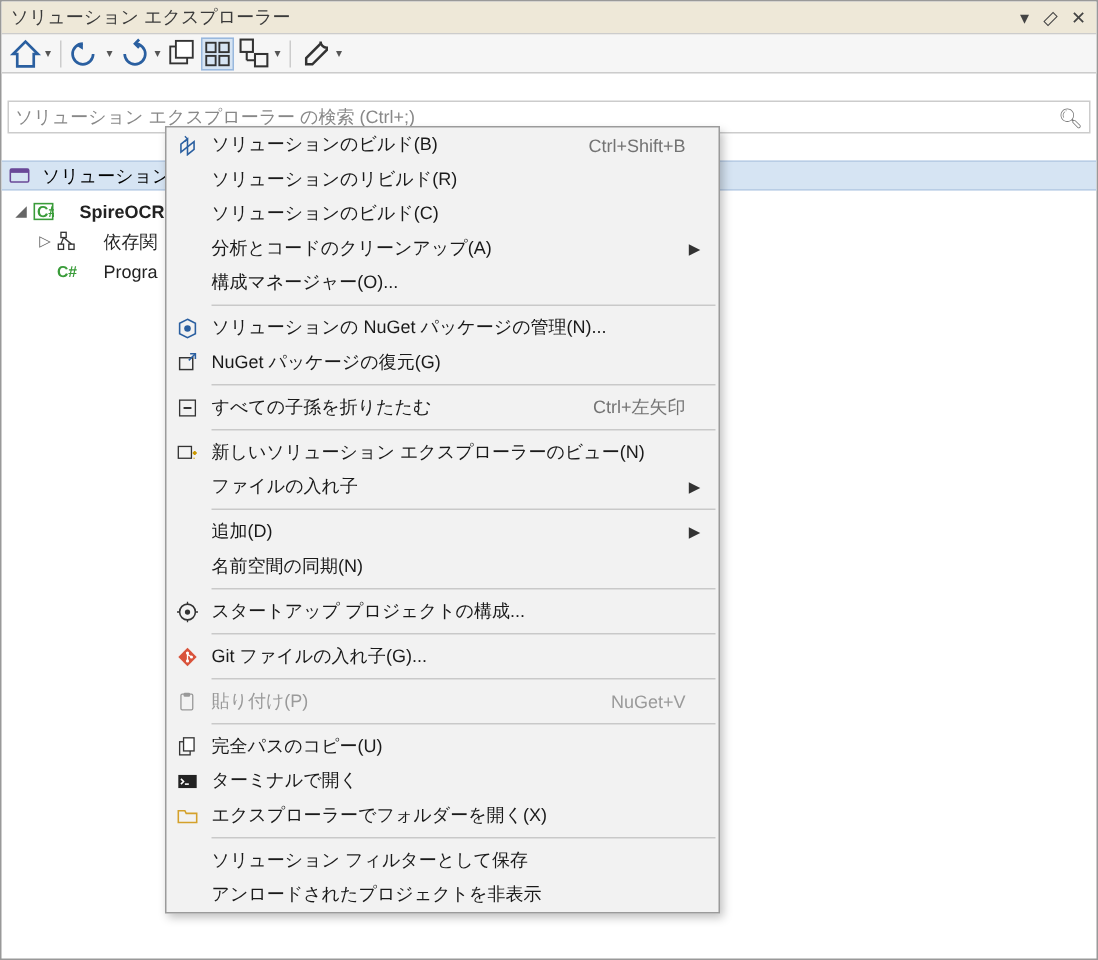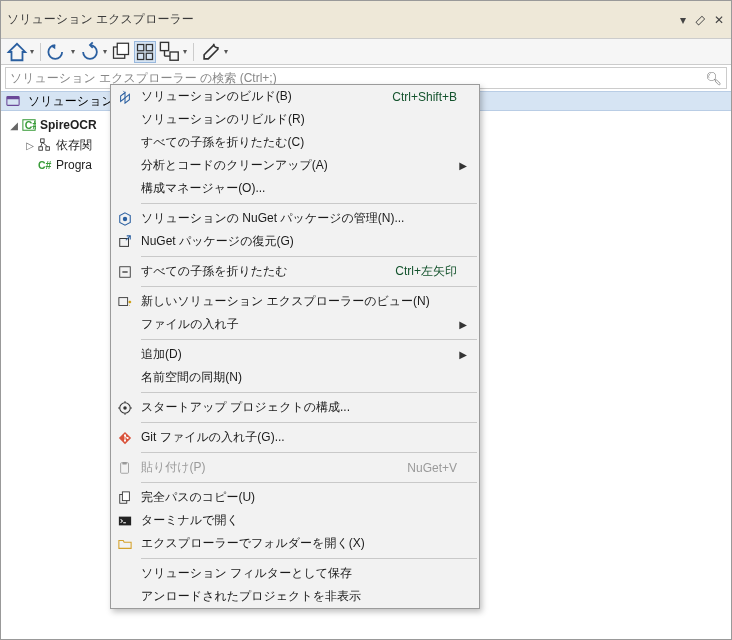--- a/index.html
+++ b/index.html
@@ -1,42 +1,42 @@
 <!DOCTYPE html>
 <html><head>
 <meta charset="utf-8">
 <style>
   * { box-sizing: border-box; margin: 0; padding: 0; font-family: "Yu Gothic UI", "Meiryo", sans-serif; font-size: 12px; }
   body { background: #fff; width: 732px; height: 640px; overflow: hidden; border: 1px solid #999; }
-  .titlebar { background: #eee8d8; height: 38px; display: flex; align-items: center; padding: 0 4px; border-bottom: 1px solid #ccc; }
+  .titlebar { background: #eee8d8; height: 22px; display: flex; align-items: center; padding: 0 4px; border-bottom: 1px solid #ccc; }
   .titlebar-title { flex: 1; padding-left: 2px; color: #3a3a3a; }
   .titlebar-controls { display: flex; gap: 2px; }
   .titlebar-btn { width: 16px; height: 16px; display: flex; align-items: center; justify-content: center; color: #444; }
   .toolbar { height: 26px; background: #f6f6f6; border-bottom: 1px solid #ccc; display: flex; align-items: center; padding: 0 4px; gap: 2px; }
   .tool-btn { width: 22px; height: 22px; display: flex; align-items: center; justify-content: center; color: #333; border: 1px solid transparent; }
   .tool-btn.dd::after { content: "▾"; font-size: 8px; margin-left: 2px; color: #555; }
   .tool-btn.dd { width: 30px; }
   .tool-sep { width: 1px; height: 18px; background: #ccc; margin: 0 3px; }
-  .searchbox { height: 22px; border: 1px solid #ccc; margin: 2px 4px; display: flex; align-items: center; padding: 0 4px; }
+  .searchbox { height: 22px; border: 1px solid #ccc; margin: 18px 4px; display: flex; align-items: center; padding: 0 4px; }
   .searchbox input { flex: 1; border: none; outline: none; height: 18px; color: #333; }
   .searchbox input::placeholder { color: #888; }
   .searchbox .mag { color: #777; font-size: 13px; }
   .sln-bar { background: #d6e4f3; height: 20px; display: flex; align-items: center; padding-left: 4px; gap: 4px; border-top: 1px solid #b9cde5; border-bottom: 1px solid #b9cde5; }
   .tree { padding: 4px 0 0 0; }
   .tree-row { display: flex; align-items: center; height: 20px; }
   .tw { width: 14px; display: inline-flex; justify-content: center; color: #666; font-size: 10px; }
   .ic { width: 16px; height: 16px; display: inline-flex; align-items: center; justify-content: center; margin-right: 3px; }
-  .tree-lbl { color: #222; }
+  .tree-lbl { color: #222; margin-left: 13px; }
   .bold { font-weight: bold; }
   
   .ctx { position: absolute; left: 110px; top: 84px; width: 370px; background: #f2f2f2; border: 1px solid #9b9b9b; box-shadow: 2px 3px 6px rgba(0,0,0,0.25); }
   .ctx-row { display: flex; align-items: center; height: 23px; padding-right: 10px; }
   .ctx-iconcell { width: 28px; display: flex; align-items: center; justify-content: center; }
   .ctx-label { flex: 1; color: #1a1a1a; padding-left: 2px; white-space: nowrap; }
-  .ctx-shortcut { color: #14532d; padding-left: 10px; }
+  .ctx-shortcut { color: #737373; padding-left: 10px; }
   .ctx-arrow { width: 12px; text-align: center; color: #333; font-size: 10px; }
   .ctx-sep { height: 1px; background: #c9c9c9; margin: 3px 2px 3px 30px; }
   .ctx-row.disabled .ctx-label, .ctx-row.disabled .ctx-shortcut { color: #9a9a9a; }
   .ic svg, .ctx-iconcell svg { width: 14px; height: 14px; }
 </style>
 </head>
 <body>
 
 <div class="titlebar">
   <span class="titlebar-title">ソリューション エクスプローラー</span>
@@ -158,21 +158,21 @@
       <span class="ctx-shortcut">Ctrl+Shift+B</span>
       <span class="ctx-arrow"></span>
     </div>
     <div class="ctx-row">
       <span class="ctx-iconcell"></span>
       <span class="ctx-label">ソリューションのリビルド(R)</span>
       <span class="ctx-arrow"></span>
     </div>
     <div class="ctx-row">
       <span class="ctx-iconcell"></span>
-      <span class="ctx-label">すべての子孫を折りたたむ(C)</span>
+      <span class="ctx-label">ソリューションのビルド(C)</span>
       <span class="ctx-arrow"></span>
     </div>
     <div class="ctx-row">
       <span class="ctx-iconcell"></span>
       <span class="ctx-label">分析とコードのクリーンアップ(A)</span>
       <span class="ctx-arrow">▶</span>
     </div>
     <div class="ctx-row">
       <span class="ctx-iconcell"></span>
       <span class="ctx-label">構成マネージャー(O)...</span>

